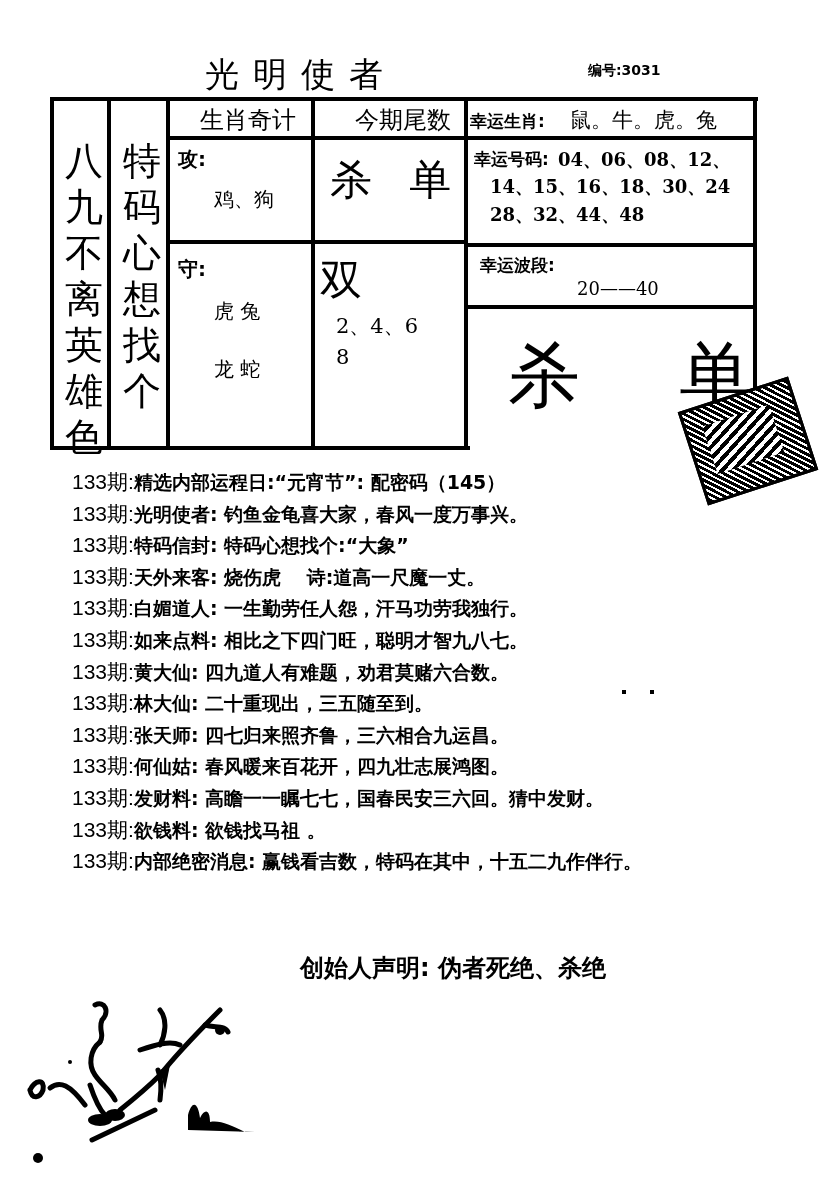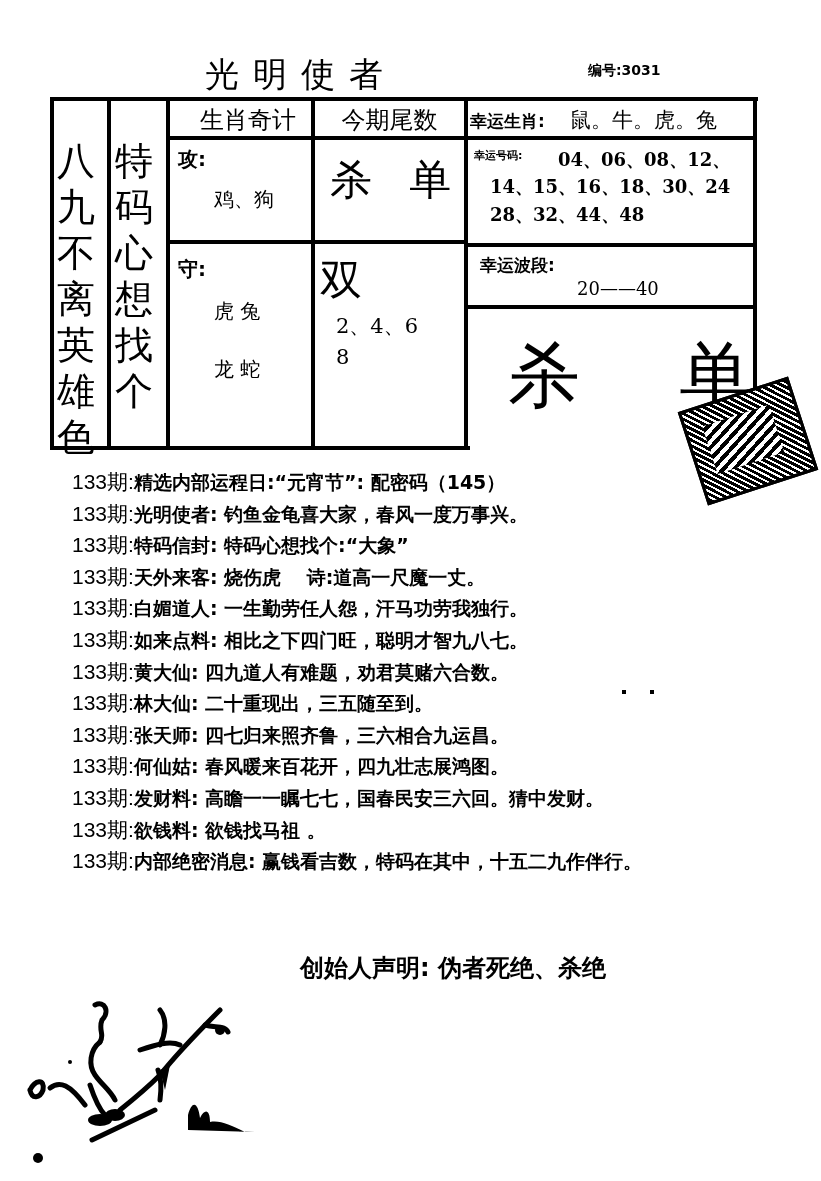--- a/index.html
+++ b/index.html
@@ -2,21 +2,21 @@
 <html><head>
 <meta charset="utf-8">
 <style>
   html, body { margin:0; padding:0; background:#ffffff; }
   body { width:821px; height:1181px; position:relative; overflow:hidden;
          font-family:"DejaVu Serif","Liberation Serif",serif; color:#000; }
   .abs { position:absolute; }
   .title { left:205px; top:52px; font-size:34px; letter-spacing:14px; font-family:"DejaVu Sans","Liberation Sans",sans-serif; }
   .serial { left:588px; top:62px; font-size:14px; font-weight:bold; font-family:"DejaVu Sans","Liberation Sans",sans-serif; }
   .line { position:absolute; background:#000; }
-  .vtext { position:absolute; font-size:38px; line-height:46px; width:46px; text-align:left;
+  .vtext { position:absolute; font-size:38px; line-height:46px; width:46px; text-align:right;
            font-family:Liberation Sans, sans-serif; }
   .hdr { position:absolute; font-size:24px; font-family:"DejaVu Sans","Liberation Sans",sans-serif; text-align:center; }
   .sm { position:absolute; font-size:20px; font-family:"DejaVu Sans","Liberation Sans",sans-serif; }
   .num { position:absolute; font-size:18px; font-weight:bold; font-family:"DejaVu Serif","Liberation Serif",serif; }
   .big { position:absolute; font-family:Liberation Mono, monospace;text-align:right; }
   .rows { position:absolute; left:72px; top:468px; width:690px; }
   .row { height:31.6px; font-size:19px; white-space:nowrap; font-family:"DejaVu Sans","Liberation Sans",sans-serif; font-weight:bold; }
   .row .per { font-weight:normal; font-family:"Liberation Sans","DejaVu Sans",sans-serif; font-size:21px; }
   .declare { left:300px; top:952px; font-size:24px; font-weight:bold; font-family:"DejaVu Sans","Liberation Sans",sans-serif; }
   .stamp { left:690px; top:392px; width:110px; height:92px; transform:rotate(-18deg);
@@ -45,38 +45,38 @@
   <div class="line" style="left:753px;top:97px;width:4px;height:330px;"></div>
   <div class="line" style="left:166px;top:136px;width:591px;height:4px;"></div>
   <div class="line" style="left:166px;top:240px;width:302px;height:4px;"></div>
   <div class="line" style="left:464px;top:243px;width:293px;height:4px;"></div>
   <div class="line" style="left:464px;top:305px;width:293px;height:4px;"></div>
 
   <div class="vtext" style="left:57px;top:138px;">八九不离英雄色</div>
   <div class="vtext" style="left:115px;top:138px;">特码心想找个</div>
 
   <div class="hdr" style="left:170px;top:104px;width:156px;">生肖奇计</div>
-  <div class="hdr" style="left:315px;top:104px;width:149px;">今期尾数</div>
+  <div class="hdr" style="left:315px;top:104px;width:176px;">今期尾数</div>
 
   <div class="sm" style="left:178px;top:146px;font-weight:bold;">攻:</div>
   <div class="sm" style="left:214px;top:186px;">鸡、狗</div>
 
   <div class="sm" style="left:178px;top:256px;font-weight:bold;">守:</div>
   <div class="sm" style="left:214px;top:298px;">虎 兔</div>
   <div class="sm" style="left:214px;top:356px;">龙 蛇</div>
 
   <div class="big" style="left:330px;top:152px;font-size:42px;letter-spacing:6px;">杀 单</div>
   <div class="big" style="left:320px;top:252px;font-size:42px;">双</div>
   <div class="num" style="left:336px;top:312px;font-size:21px;font-weight:normal;">2、4、6</div>
   <div class="num" style="left:336px;top:345px;font-size:21px;font-weight:normal;">8</div>
 
   <div class="sm" style="left:470px;top:110px;font-size:17px;font-weight:bold;">幸运生肖:</div>
   <div class="sm" style="left:570px;top:106px;font-size:21px;font-family:Liberation Mono, monospace;">鼠。牛。虎。兔</div>
 
-  <div class="sm" style="left:474px;top:148px;font-size:11px;font-weight:bold;">幸运号码:</div>
+  <div class="sm" style="left:474px;top:148px;font-size:17px;font-weight:bold;">幸运号码:</div>
   <div class="num" style="left:558px;top:148px;">04、06、08、12、</div>
   <div class="num" style="left:490px;top:175px;">14、15、16、18、30、24</div>
   <div class="num" style="left:490px;top:203px;">28、32、44、48</div>
 
   <div class="sm" style="left:472px;top:254px;font-size:17px;font-weight:bold;margin-left:8px;">幸运波段:</div>
   <div class="num" style="left:577px;top:278px;font-weight:normal;">20——40</div>
 
   <div class="big" style="left:508px;top:328px;font-size:72px;letter-spacing:28px;">杀 单</div>
 </div>
 

